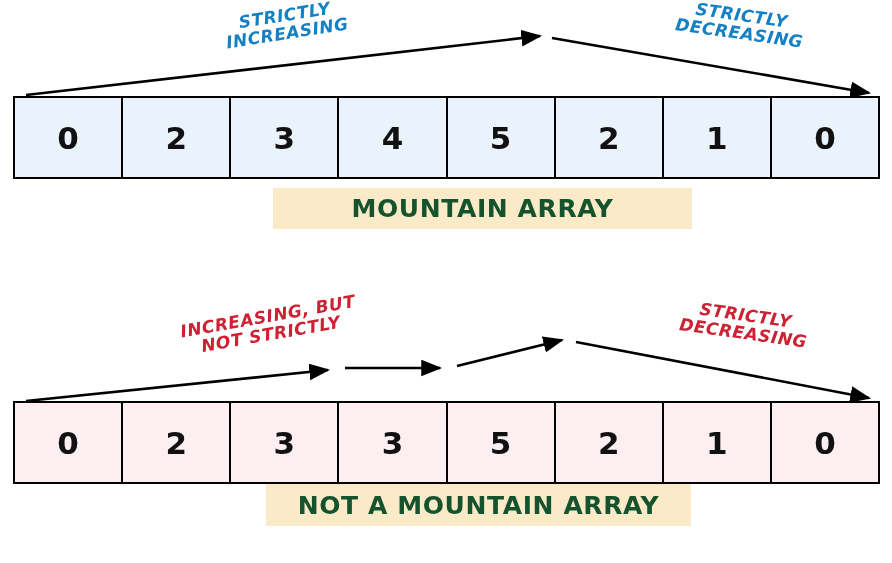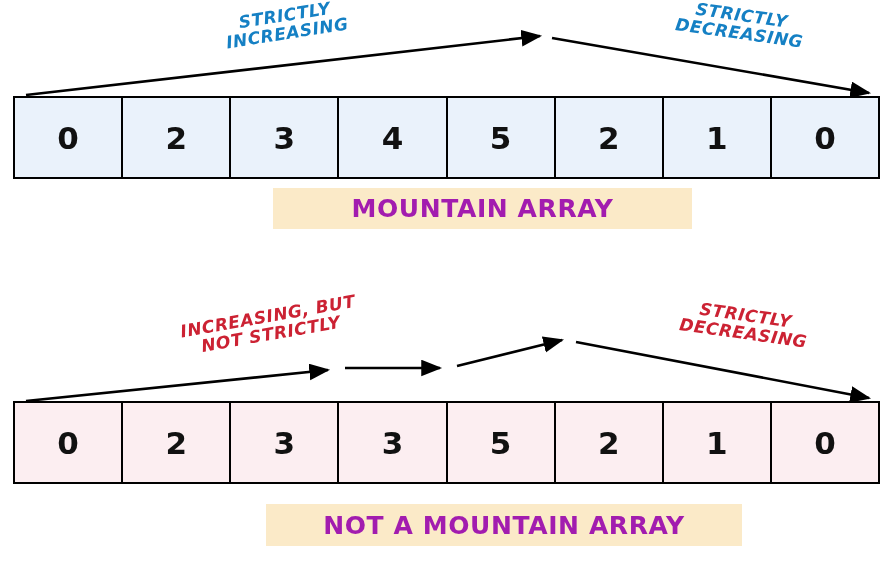--- a/index.html
+++ b/index.html
@@ -117,33 +117,33 @@
   
   .caption {
     position: absolute;
     background: #fbeac8;
     display: flex;
     align-items: center;
     justify-content: center;
     font-family: "DejaVu Sans", sans-serif;
     font-weight: 700;
     font-size: 25px;
-    color: #a21caf;
+    color: #14532d;
     letter-spacing: 0.6px;
   }
   #caption-mountain {
     left: 273px;
     top: 188px;
     width: 419px;
     height: 41px;
   }
   #caption-not-mountain {
     left: 266px;
-    top: 504px;
-    width: 476px;
+    top: 484px;
+    width: 425px;
     height: 42px;
   }
 </style>
 </head>
 <body>
 
 <div class="stage">
 
   <svg class="arrows" viewBox="0 0 892 563" width="892" height="563" xmlns="http://www.w3.org/2000/svg">
     <defs>

